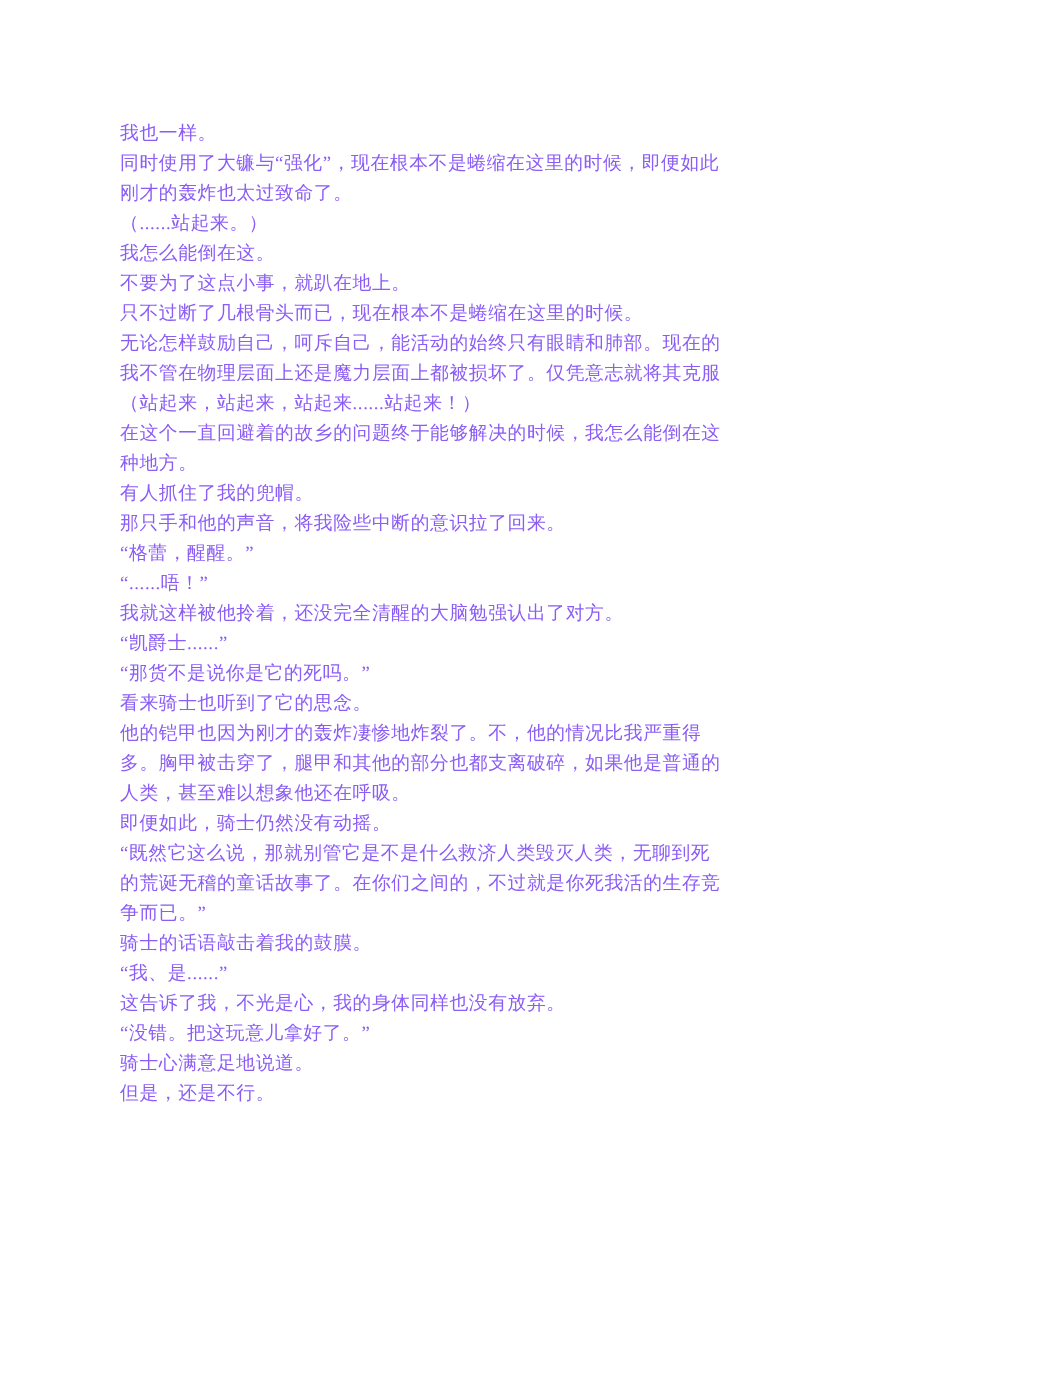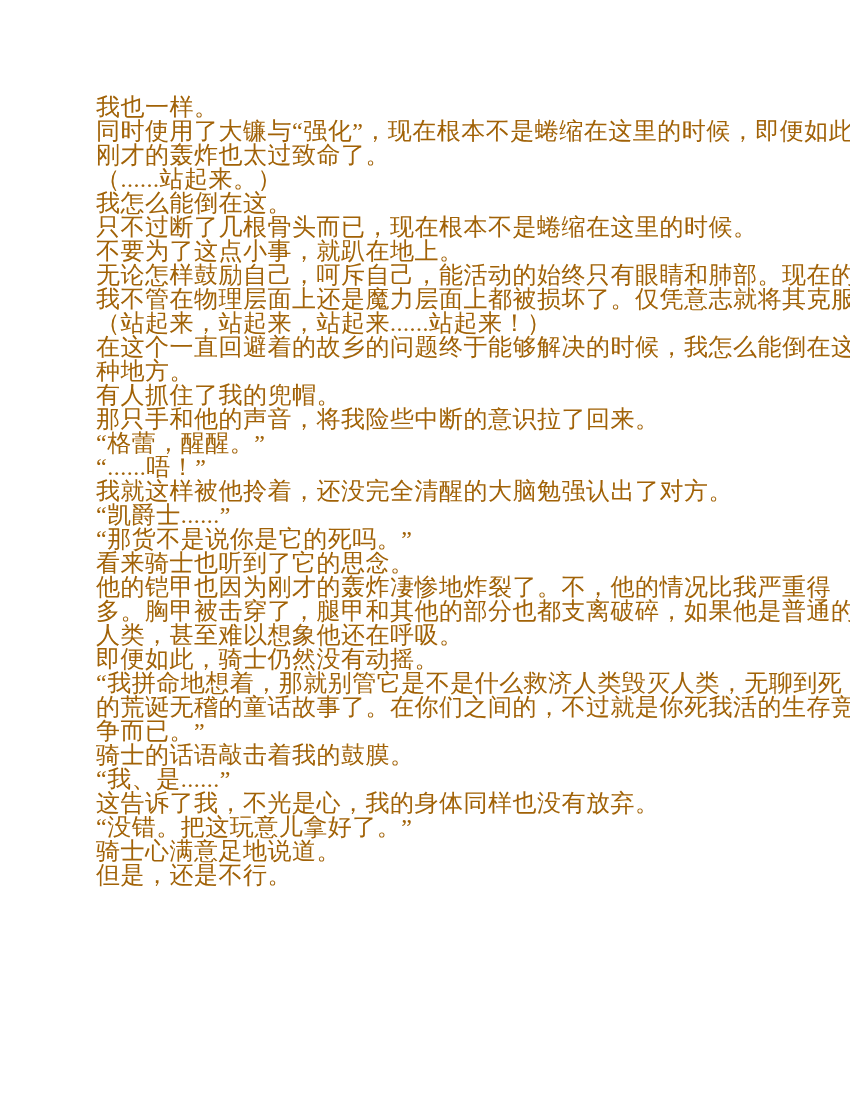--- a/index.html
+++ b/index.html
@@ -16,57 +16,57 @@
     font-family: "Liberation Serif", "DejaVu Serif", serif;
   }
   .text-block {
     position: absolute;
     left: 96px;
     top: 95px;
     width: 664px;
     color: #000000;
   }
   .text-line {
-    font-size: 24px;
+    font-size: 15px;
     line-height: 24px;
     letter-spacing: 0.5px;
     white-space: nowrap;
-    color: #a16207;
+    color: #8b5cf6;
   }
 </style>
 </head>
 <body>
 
 <div class="page">
   <div class="text-block" id="text-block">
       <div class="text-line">我也一样。</div>
       <div class="text-line">同时使用了大镰与“强化”，现在根本不是蜷缩在这里的时候，即便如此</div>
       <div class="text-line">刚才的轰炸也太过致命了。</div>
       <div class="text-line">（......站起来。）</div>
       <div class="text-line">我怎么能倒在这。</div>
+      <div class="text-line">不要为了这点小事，就趴在地上。</div>
       <div class="text-line">只不过断了几根骨头而已，现在根本不是蜷缩在这里的时候。</div>
-      <div class="text-line">不要为了这点小事，就趴在地上。</div>
       <div class="text-line">无论怎样鼓励自己，呵斥自己，能活动的始终只有眼睛和肺部。现在的</div>
       <div class="text-line">我不管在物理层面上还是魔力层面上都被损坏了。仅凭意志就将其克服</div>
       <div class="text-line">（站起来，站起来，站起来......站起来！）</div>
       <div class="text-line">在这个一直回避着的故乡的问题终于能够解决的时候，我怎么能倒在这</div>
       <div class="text-line">种地方。</div>
       <div class="text-line">有人抓住了我的兜帽。</div>
       <div class="text-line">那只手和他的声音，将我险些中断的意识拉了回来。</div>
       <div class="text-line">“格蕾，醒醒。”</div>
       <div class="text-line">“......唔！”</div>
       <div class="text-line">我就这样被他拎着，还没完全清醒的大脑勉强认出了对方。</div>
       <div class="text-line">“凯爵士......”</div>
       <div class="text-line">“那货不是说你是它的死吗。”</div>
       <div class="text-line">看来骑士也听到了它的思念。</div>
       <div class="text-line">他的铠甲也因为刚才的轰炸凄惨地炸裂了。不，他的情况比我严重得</div>
       <div class="text-line">多。胸甲被击穿了，腿甲和其他的部分也都支离破碎，如果他是普通的</div>
       <div class="text-line">人类，甚至难以想象他还在呼吸。</div>
       <div class="text-line">即便如此，骑士仍然没有动摇。</div>
-      <div class="text-line">“我拼命地想着，那就别管它是不是什么救济人类毁灭人类，无聊到死</div>
+      <div class="text-line">“既然它这么说，那就别管它是不是什么救济人类毁灭人类，无聊到死</div>
       <div class="text-line">的荒诞无稽的童话故事了。在你们之间的，不过就是你死我活的生存竞</div>
       <div class="text-line">争而已。”</div>
       <div class="text-line">骑士的话语敲击着我的鼓膜。</div>
       <div class="text-line">“我、是......”</div>
       <div class="text-line">这告诉了我，不光是心，我的身体同样也没有放弃。</div>
       <div class="text-line">“没错。把这玩意儿拿好了。”</div>
       <div class="text-line">骑士心满意足地说道。</div>
       <div class="text-line">但是，还是不行。</div>
     </div>
 </div>

